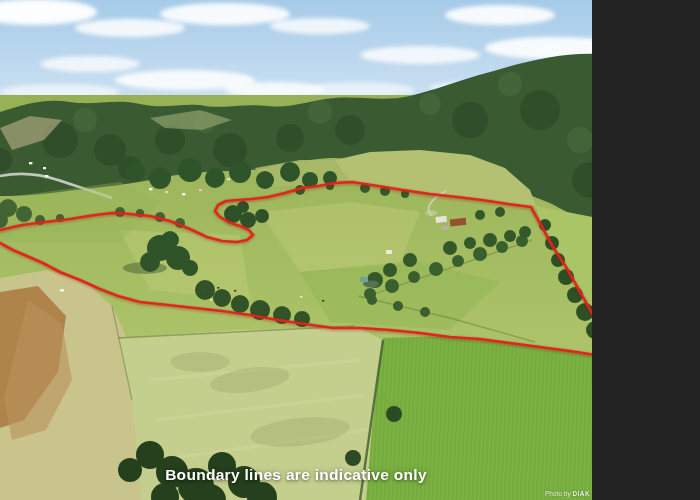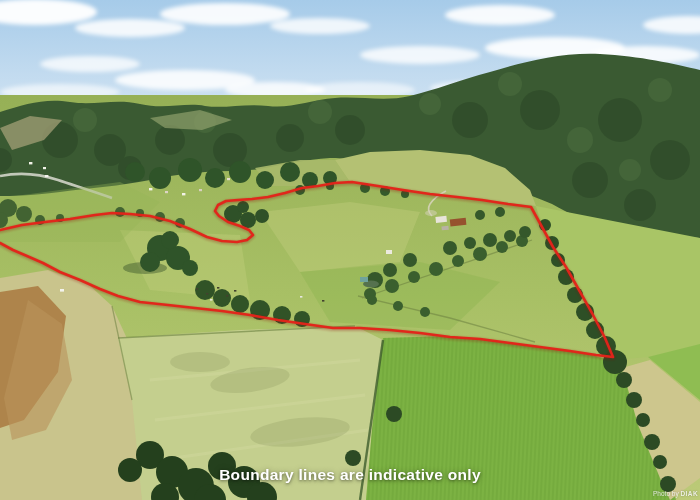--- a/index.html
+++ b/index.html
@@ -1,17 +1,17 @@
 <!DOCTYPE html>
 <html style="--caption-color: #ffffff; --sky-top: #a6cbe9; --sky-bottom: #dbe9f5; --cloud: #ffffff; --far-ridge: #76905f; --forest: #3a5a32; --forest-dark: #2b4626; --pasture: #a3bd60; --pasture-light: #bcca78; --pale-field: #c4cf8e; --dry-field: #c9c48c; --dirt: #ad8148; --maize: #7cb243; --maize-row: #61982f; --hedge: #2c4a24; --boundary-color: #e3231a; --boundary-shadow: #8f130b;"><head>
 <meta charset="utf-8">
 <style>
   html,body{margin:0;padding:0;background:#222;}
   #stage{
-    position:relative;width:700px;height:500px;overflow:hidden;
+    position:relative;width:592px;height:500px;overflow:hidden;
     font-family:"Liberation Sans", sans-serif;
     background:#9db85e;
   }
   #stage svg{position:absolute;left:0;top:0;display:block;}
   .caption{
     position:absolute;left:0;right:0;bottom:16px;text-align:center;
     font-weight:700;font-size:15.5px;letter-spacing:.3px;
     color:var(--caption-color,#ffffff);
     text-shadow:0 1px 3px rgba(0,0,0,.45), 0 0 6px rgba(0,0,0,.25);
     pointer-events:none;

